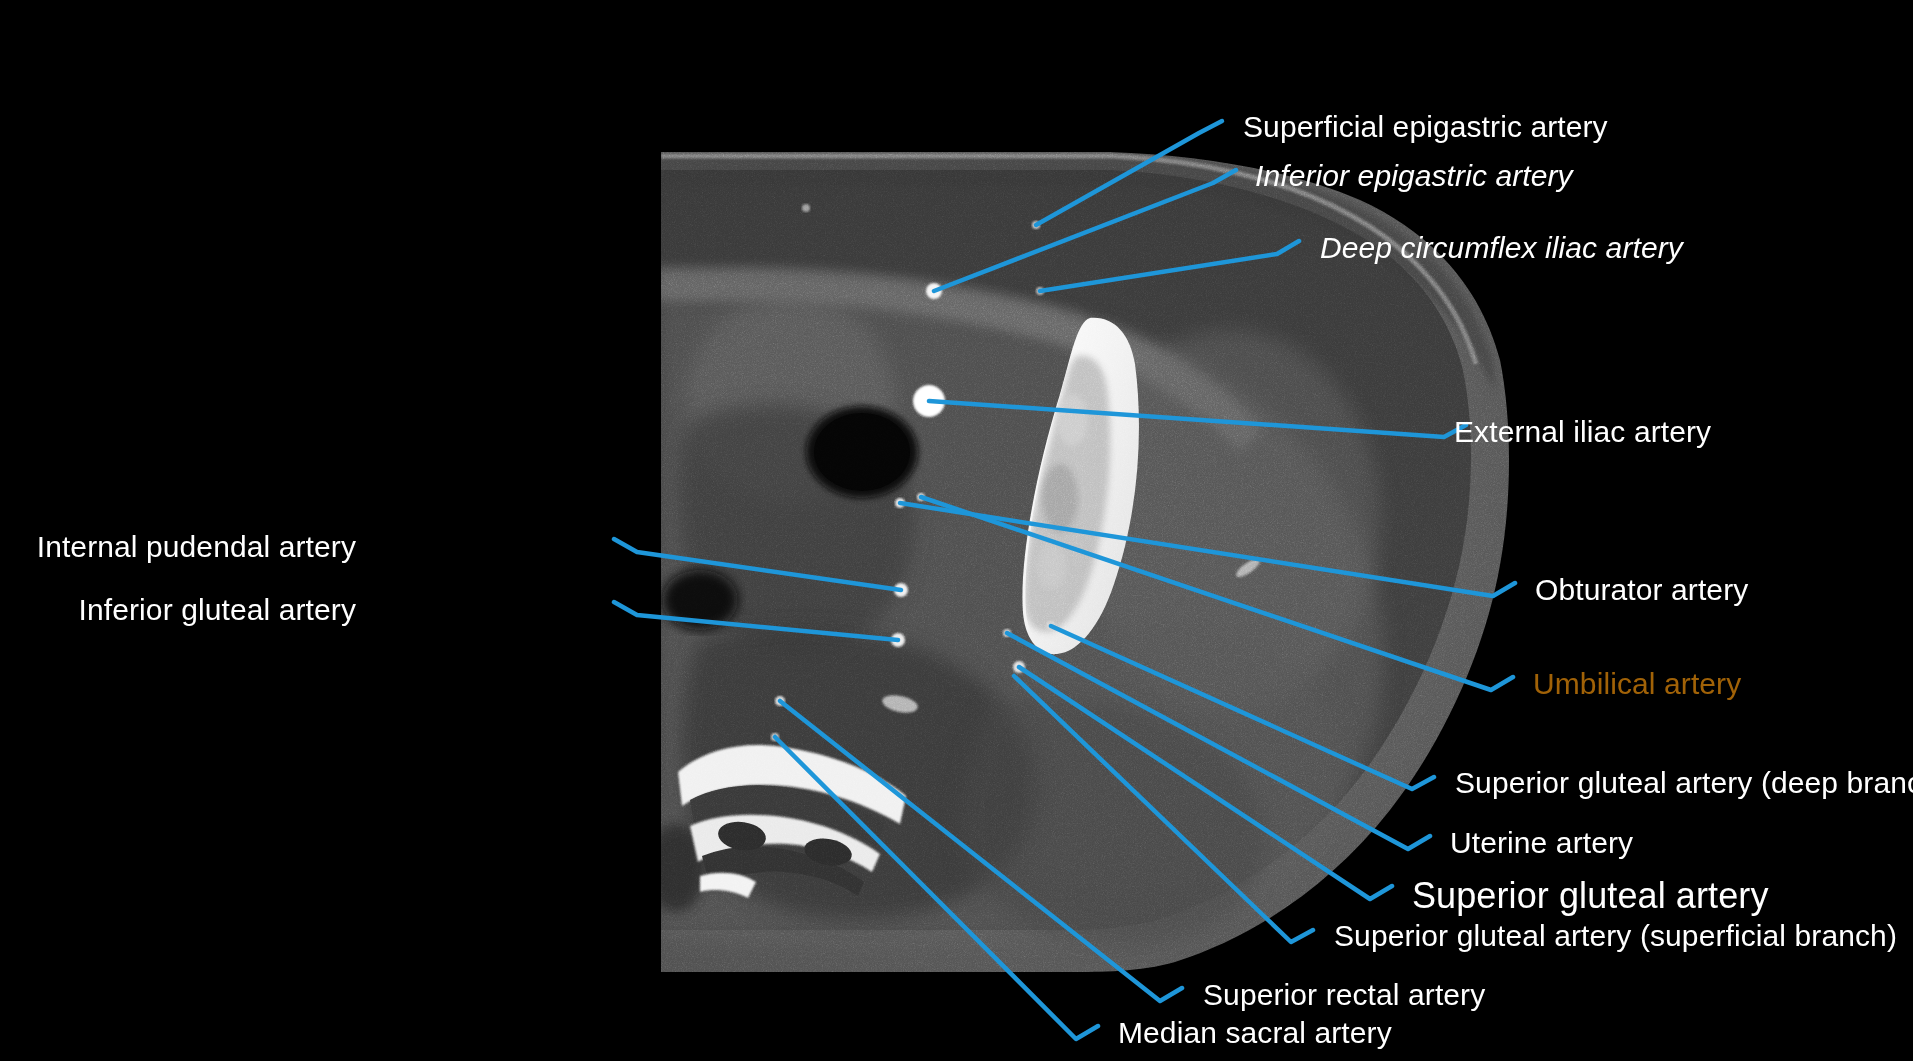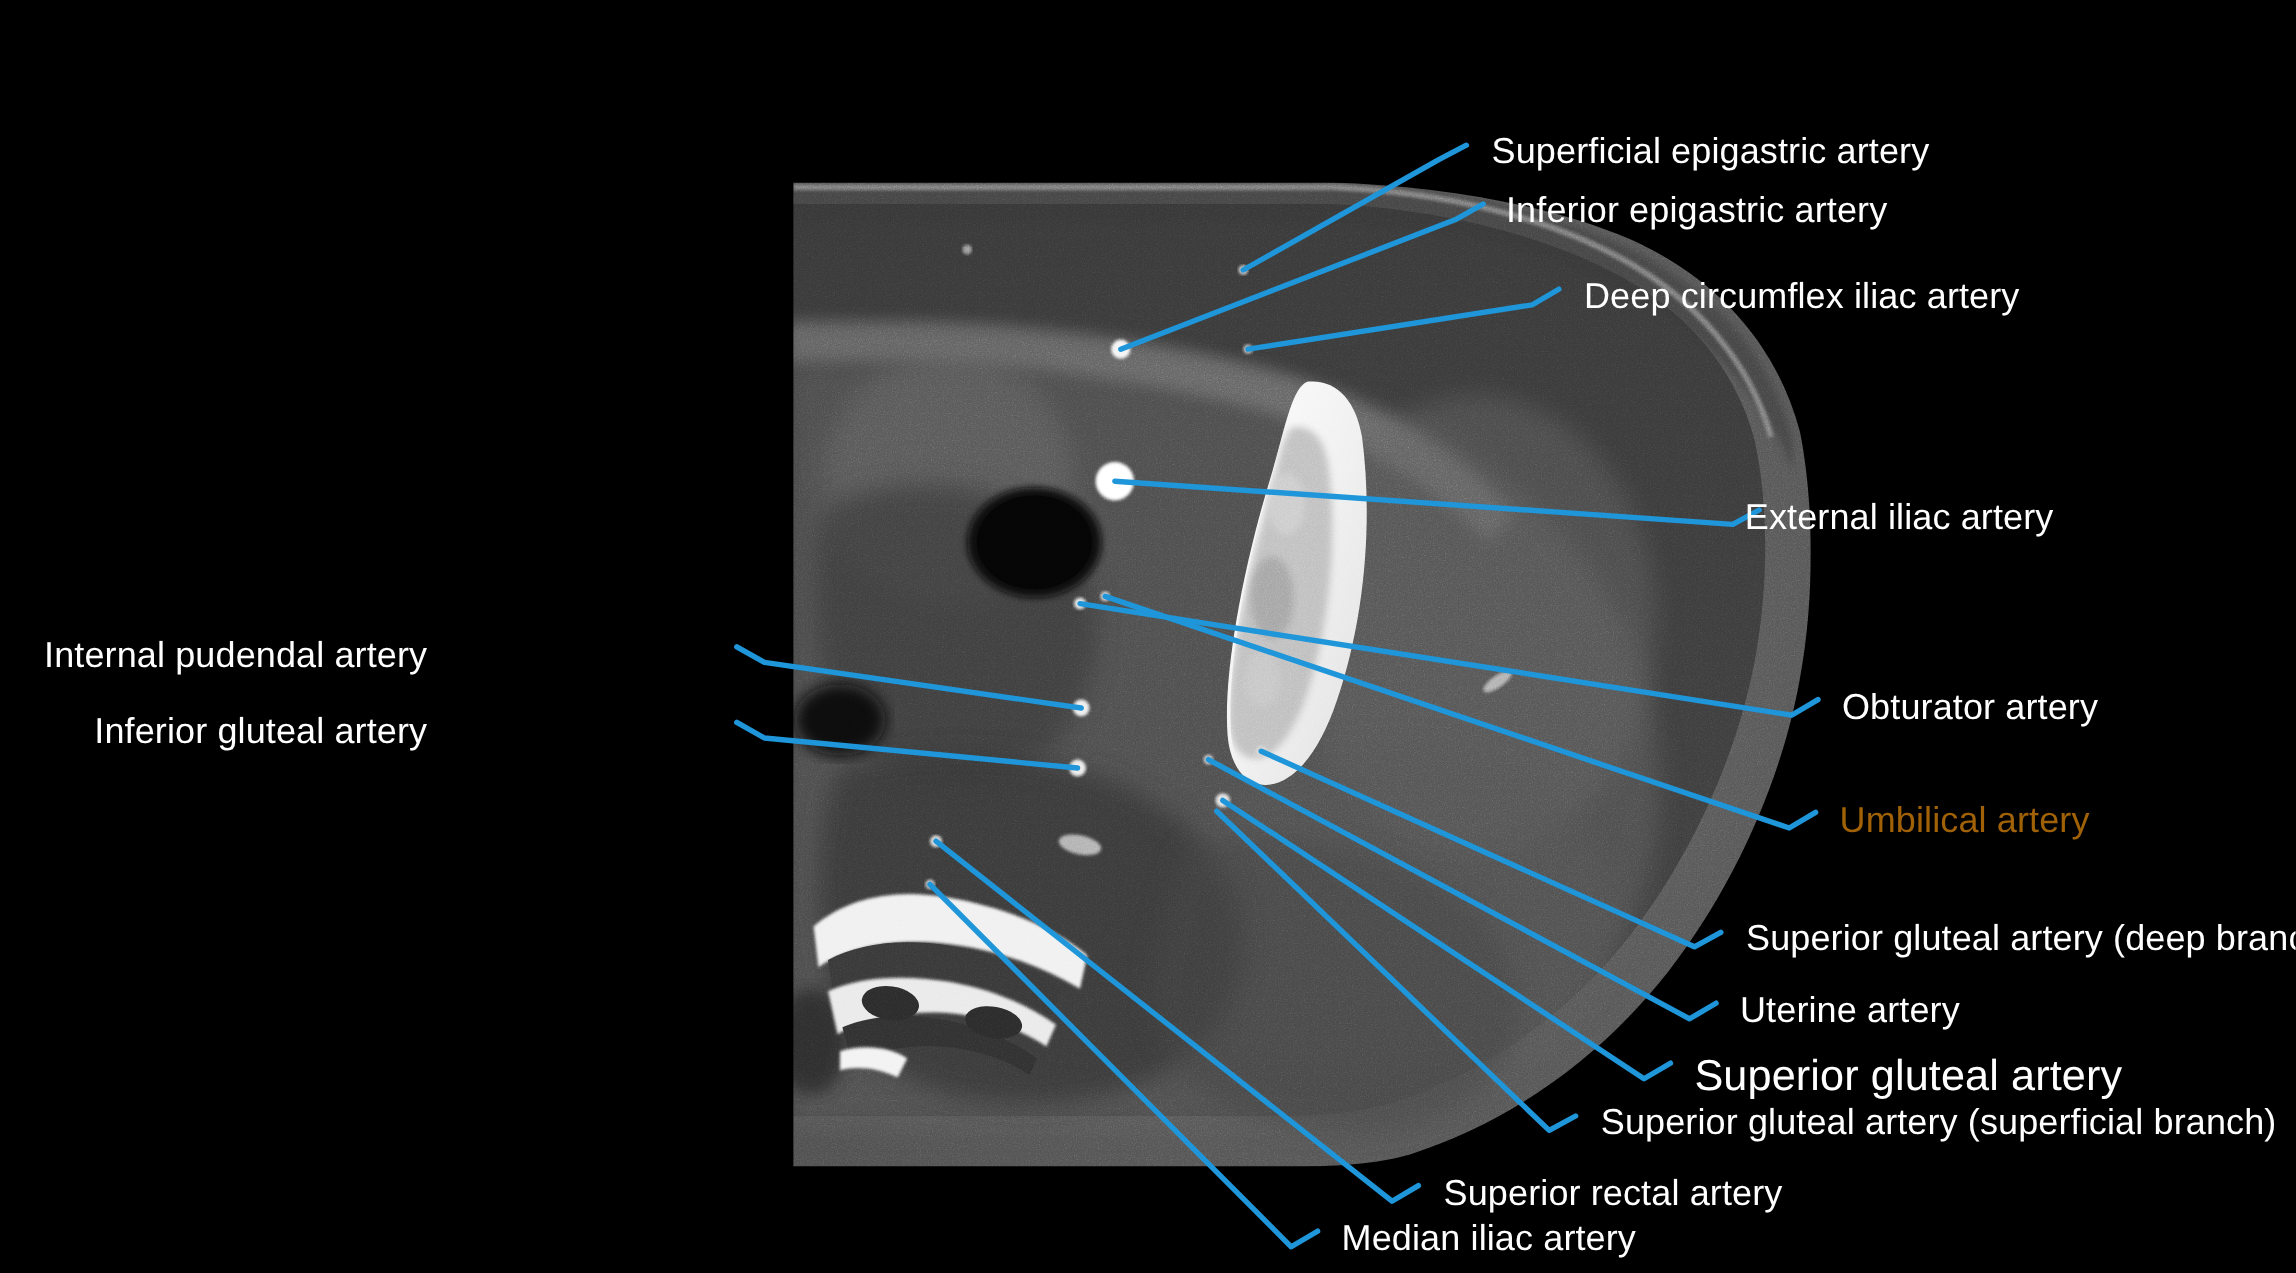--- a/index.html
+++ b/index.html
@@ -276,28 +276,28 @@
         <polyline points="1014,676 1291,942 1313,930" stroke="#1e96d9"></polyline>
         <polyline points="780,701 1160,1001 1182,988" stroke="#1e96d9"></polyline>
         <polyline points="775,737 1076,1039 1098,1026" stroke="#1e96d9"></polyline>
         <polyline points="901,590 637,552 614,539" stroke="#1e96d9"></polyline>
         <polyline points="898,640 637,615 614,602" stroke="#1e96d9"></polyline>
       </g>
   </svg>
 
   <div id="labels">
       <div class="ann-label right-side" style="top: 111.6px; font-size: 30px; color: rgb(255, 255, 255); left: 1243px;">Superficial epigastric artery</div>
-      <div class="ann-label right-side" style="top: 160.6px; font-size: 30px; color: rgb(255, 255, 255); left: 1255px;">Inferior epigastric artery</div>
-      <div class="ann-label right-side" style="top: 232.6px; font-size: 30px; color: rgb(255, 255, 255); left: 1320px;">Deep circumflex iliac artery</div>
+      <div class="ann-label right-side" style="top: 160.6px; font-size: 30px; color: rgb(255, 255, 255); left: 1255px; font-style: italic;">Inferior epigastric artery</div>
+      <div class="ann-label right-side" style="top: 232.6px; font-size: 30px; color: rgb(255, 255, 255); left: 1320px; font-style: italic;">Deep circumflex iliac artery</div>
       <div class="ann-label right-side" style="top: 416.6px; font-size: 30px; color: rgb(255, 255, 255); left: 1454px;">External iliac artery</div>
       <div class="ann-label right-side" style="top: 574.6px; font-size: 30px; color: rgb(255, 255, 255); left: 1535px;">Obturator artery</div>
       <div class="ann-label right-side" style="top: 668.6px; font-size: 30px; color: #a16207; left: 1533px;">Umbilical artery</div>
       <div class="ann-label right-side" style="top: 767.6px; font-size: 30px; color: rgb(255, 255, 255); left: 1455px;">Superior gluteal artery (deep branch)</div>
       <div class="ann-label right-side" style="top: 827.6px; font-size: 30px; color: rgb(255, 255, 255); left: 1450px;">Uterine artery</div>
       <div class="ann-label right-side" style="top: 877.6px; font-size: 36px; color: rgb(255, 255, 255); left: 1412px;">Superior gluteal artery</div>
       <div class="ann-label right-side" style="top: 920.6px; font-size: 30px; color: rgb(255, 255, 255); left: 1334px;">Superior gluteal artery (superficial branch)</div>
       <div class="ann-label right-side" style="top: 979.6px; font-size: 30px; color: rgb(255, 255, 255); left: 1203px;">Superior rectal artery</div>
-      <div class="ann-label right-side" style="top: 1017.6px; font-size: 30px; color: rgb(255, 255, 255); left: 1118px;">Median iliac artery</div>
+      <div class="ann-label right-side" style="top: 1017.6px; font-size: 30px; color: rgb(255, 255, 255); left: 1118px;">Median sacral artery</div>
       <div class="ann-label left-side" style="top: 531.6px; font-size: 30px; color: rgb(255, 255, 255); right: 1308px;">Internal pudendal artery</div>
       <div class="ann-label left-side" style="top: 594.6px; font-size: 30px; color: rgb(255, 255, 255); right: 1308px;">Inferior gluteal artery</div>
     </div>
 
 </div>
 
 </body></html>

